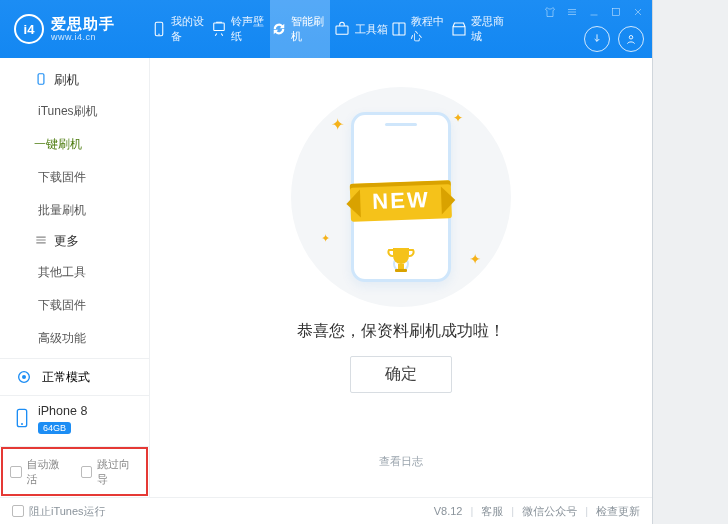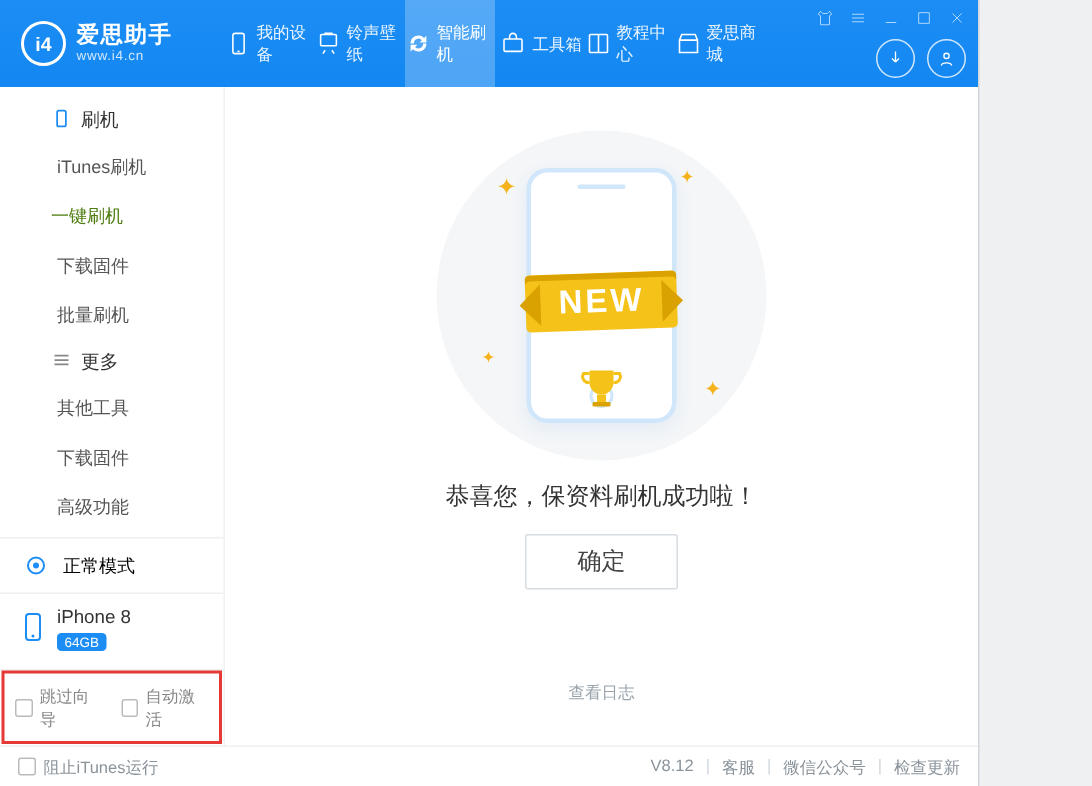--- a/index.html
+++ b/index.html
@@ -214,25 +214,25 @@
               </svg>
           </span>
           <span class="device-text">
             <span class="device-name">iPhone 8</span>
             <span class="badge">64GB</span>
           </span>
         </div>
         <div class="check-row highlight">
           <label class="chk">
               <span class="box"></span>
-              <span>跳过向导</span>
+              <span>自动激活</span>
             </label>
           <label class="chk">
               <span class="box"></span>
-              <span>自动激活</span>
+              <span>跳过向导</span>
             </label>
         </div>
       </div>
     </div>
 
     <div class="main">
       <div class="hero">
         <span class="spark" style="top:28px;left:40px">✦</span>
         <span class="spark" style="top:24px;right:48px;font-size:12px">✦</span>
         <span class="spark" style="bottom:62px;left:30px;font-size:11px">✦</span>

